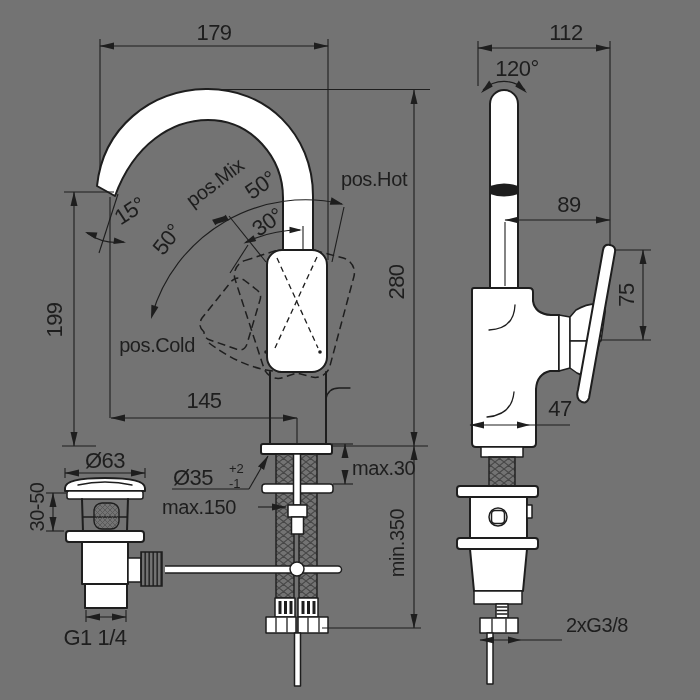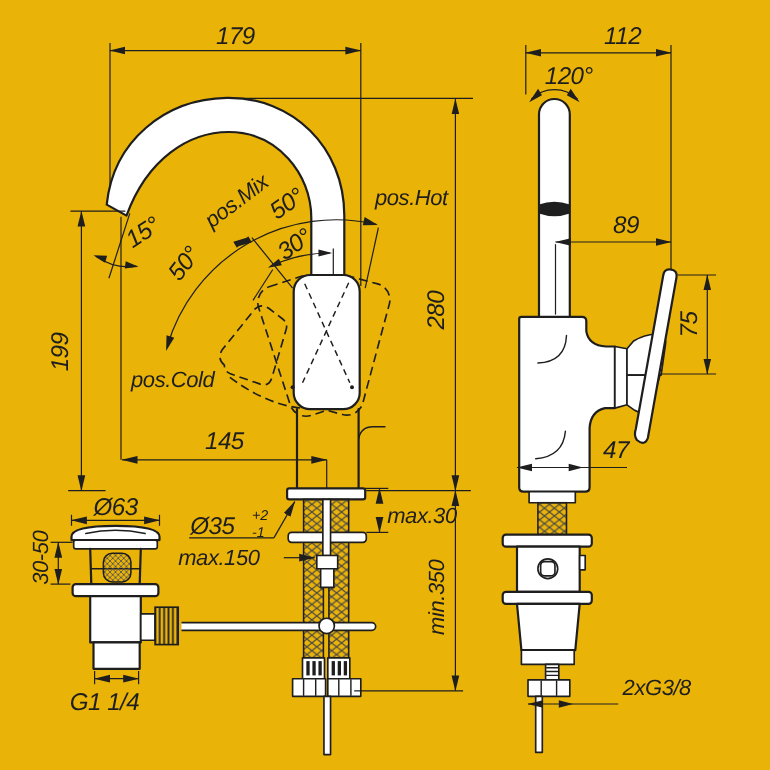--- a/index.html
+++ b/index.html
@@ -1,16 +1,16 @@
 <!DOCTYPE html>
 <html><head>
 <meta charset="utf-8">
 <style>
   html,body{margin:0;padding:0;background:#ffffff;}
-  .stage{width:700px;height:700px;position:relative;background:#eab308;overflow:hidden;font-style:italic;}
+  .stage{width:700px;height:700px;position:relative;background:#737373;overflow:hidden;}
   svg{display:block;}
   text{font-family:"Liberation Sans",sans-serif;fill:#1e1e1e;}
   .t22{font-size:22px;letter-spacing:-0.5px;}
   .t20{font-size:20px;letter-spacing:-0.4px;}
   .t13{font-size:13px;}
   .mid{text-anchor:middle;}
   .dim{stroke:#1e1e1e;stroke-width:1.1;fill:none;}
   .obj{stroke:#1e1e1e;stroke-width:2;fill:none;stroke-linejoin:round;stroke-linecap:round;}
   .objf{stroke:#1e1e1e;stroke-width:2;fill:#ffffff;stroke-linejoin:round;}
   .objt{stroke:#1e1e1e;stroke-width:1.5;fill:#ffffff;stroke-linejoin:round;}

